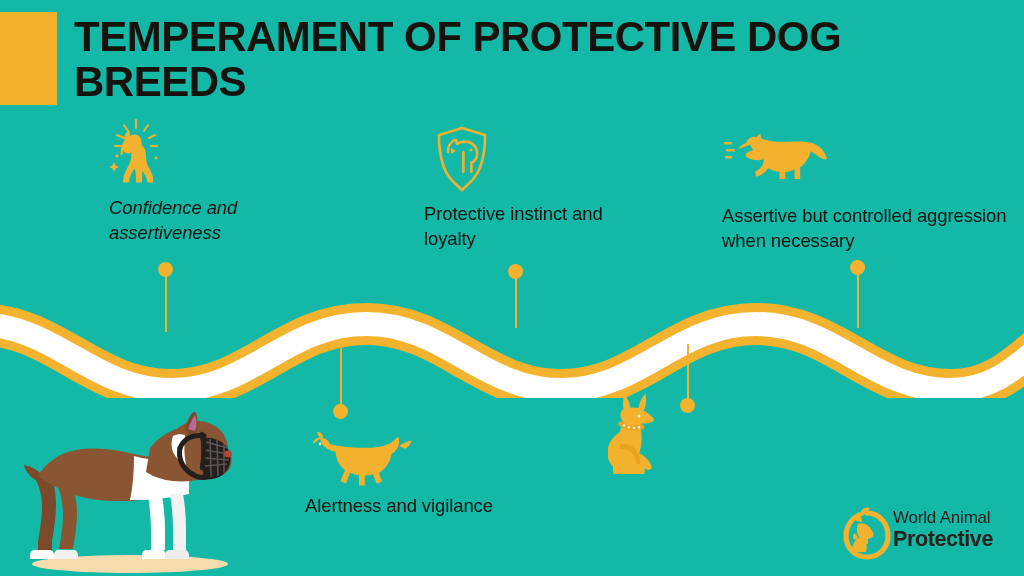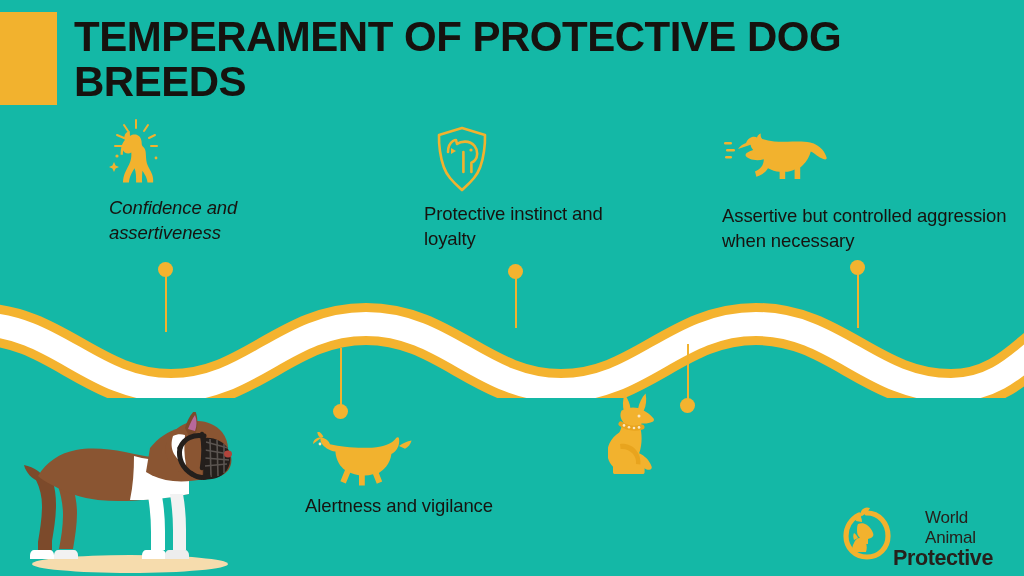--- a/index.html
+++ b/index.html
@@ -62,21 +62,21 @@
     line-height:1.33;
     color:#17130F;
     letter-spacing:-0.1px;
   }
 
   
   .logo { position:absolute; left:843px; top:505px; width:175px; height:62px; }
   .logo .mark { position:absolute; left:0; top:2px; width:48px; height:54px; }
   .logo .words { position:absolute; left:50px; top:3px; }
   .logo .line1 {
-    font-size:17px; color:#26211C; line-height:1.15; letter-spacing:-0.2px;margin-left:32px;
+    font-size:17px; color:#26211C; line-height:1.15; letter-spacing:-0.2px;
   }
   .logo .line2 {
     font-size:21.5px; font-weight:bold; color:#26211C;
     line-height:1.1; letter-spacing:-0.4px;
   }
 </style>
 </head>
 <body>
 
 <div id="infographic">

